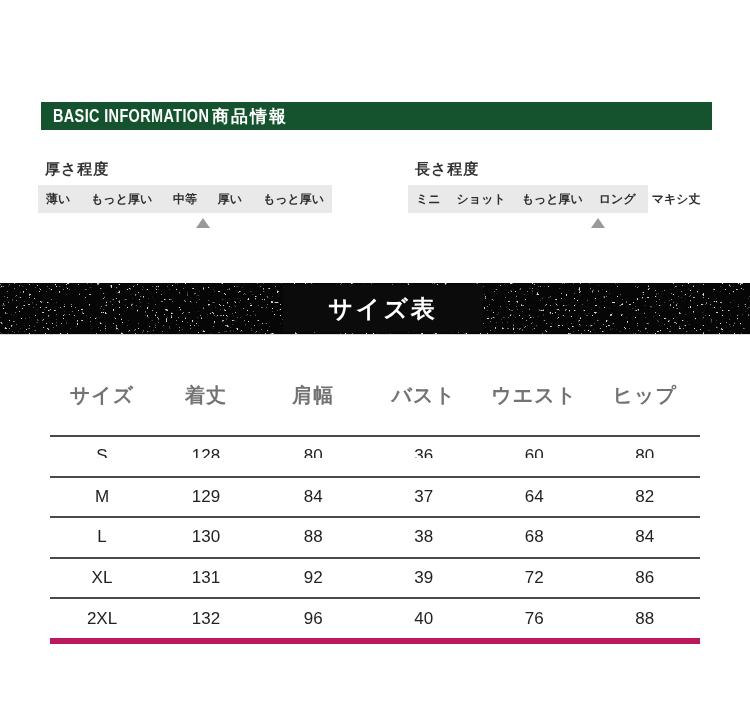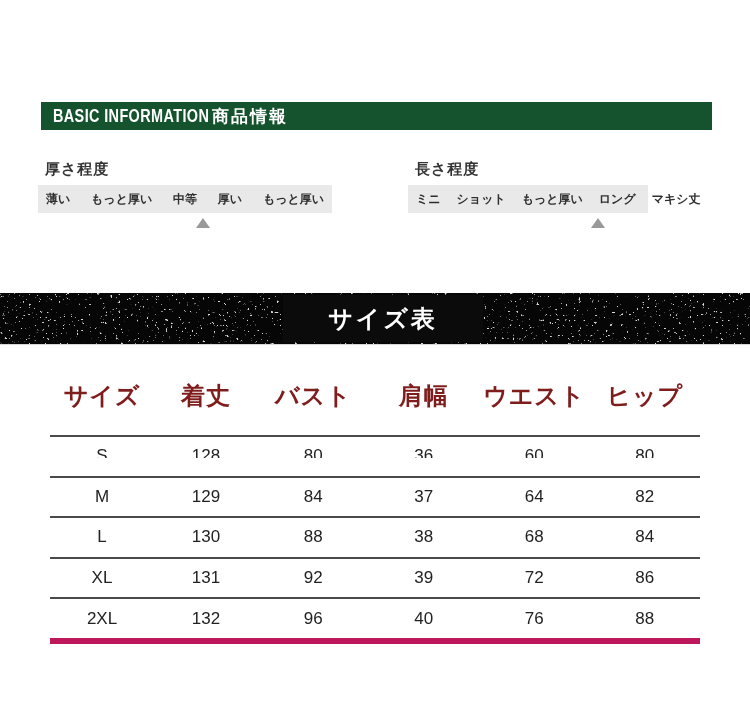--- a/index.html
+++ b/index.html
@@ -35,31 +35,31 @@
   #length-bar { left:408px; width:240px;gap:16px; }
   .tri-up {
     position:absolute; top:218px; width:0; height:0;
     border-left:7px solid transparent; border-right:7px solid transparent;
     border-bottom:10px solid #999999;
   }
   #thickness-marker { left:196px; }
   #length-marker { left:591px; }
 
   
-  .banner { position:absolute; left:0; top:293px; width:750px; height:51px; background:#060606; border-bottom:1px solid #d8d8d8; }
+  .banner { position:absolute; left:0; top:283px; width:750px; height:51px; background:#060606; border-bottom:1px solid #d8d8d8; }
   .banner svg { position:absolute; left:0; top:0; display:block; }
   .banner-title-box {
     position:absolute; left:283px; top:2px; width:200px; height:47px; background:#0b0b0b;
     display:flex; align-items:center; justify-content:center;
   }
   .banner-title { color:#ffffff; font-size:24px; font-weight:700; letter-spacing:3px; }
 
   
   .size-table { position:absolute; left:50px; top:356px; width:650px; }
-  .t-header { height:79px; display:flex; align-items:center; font-size:24px; font-weight:700; color:#7f1d1d; letter-spacing:1px; }
+  .t-header { height:79px; display:flex; align-items:center; font-size:20px; font-weight:700; color:#737373; letter-spacing:1px; }
   .t-row { height:38.6px; display:flex; align-items:center; border-top:2px solid #4a4a4a; font-size:17px; color:#222222; }
   .t-row:last-child { border-bottom:6px solid #be185d; }
   .cell { text-align:center; }
   .c0 { width:16%; } .c1 { width:16%; } .c2 { width:17%; }
   .c3 { width:17%; } .c4 { width:17%; } .c5 { width:17%; }
 
   
   .seam { position:absolute; left:0; top:458px; width:750px; height:3px; background:#ffffff; z-index:5; }
 
   
@@ -108,22 +108,22 @@
     </svg>
     <div class="banner-title-box">
       <span class="banner-title">サイズ表</span>
     </div>
   </div>
 
   <div class="size-table">
     <div class="t-header">
       <span class="cell c0">サイズ</span>
       <span class="cell c1">着丈</span>
+      <span class="cell c3">肩幅</span>
       <span class="cell c2">バスト</span>
-      <span class="cell c3">肩幅</span>
       <span class="cell c4">ウエスト</span>
       <span class="cell c5">ヒップ</span>
     </div>
 
     <div class="t-row">
       <span class="cell c0">S</span>
       <span class="cell c1">128</span>
       <span class="cell c2">80</span>
       <span class="cell c3">36</span>
       <span class="cell c4">60</span>

